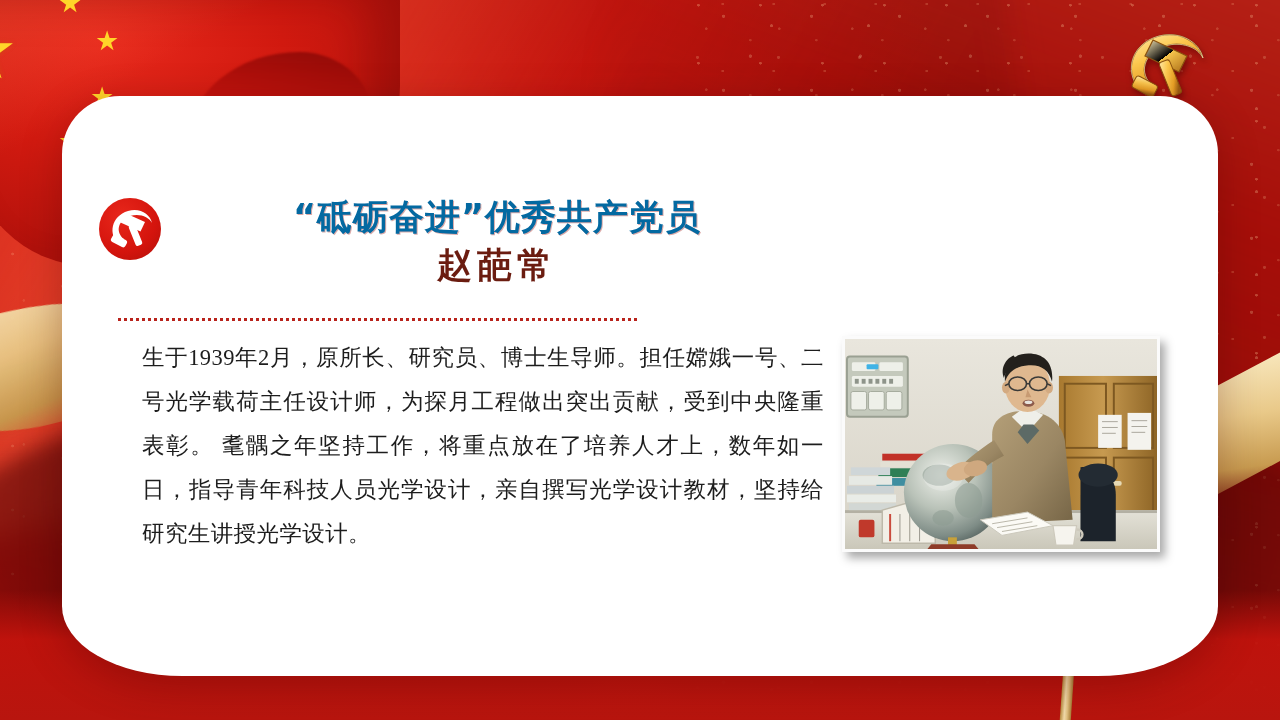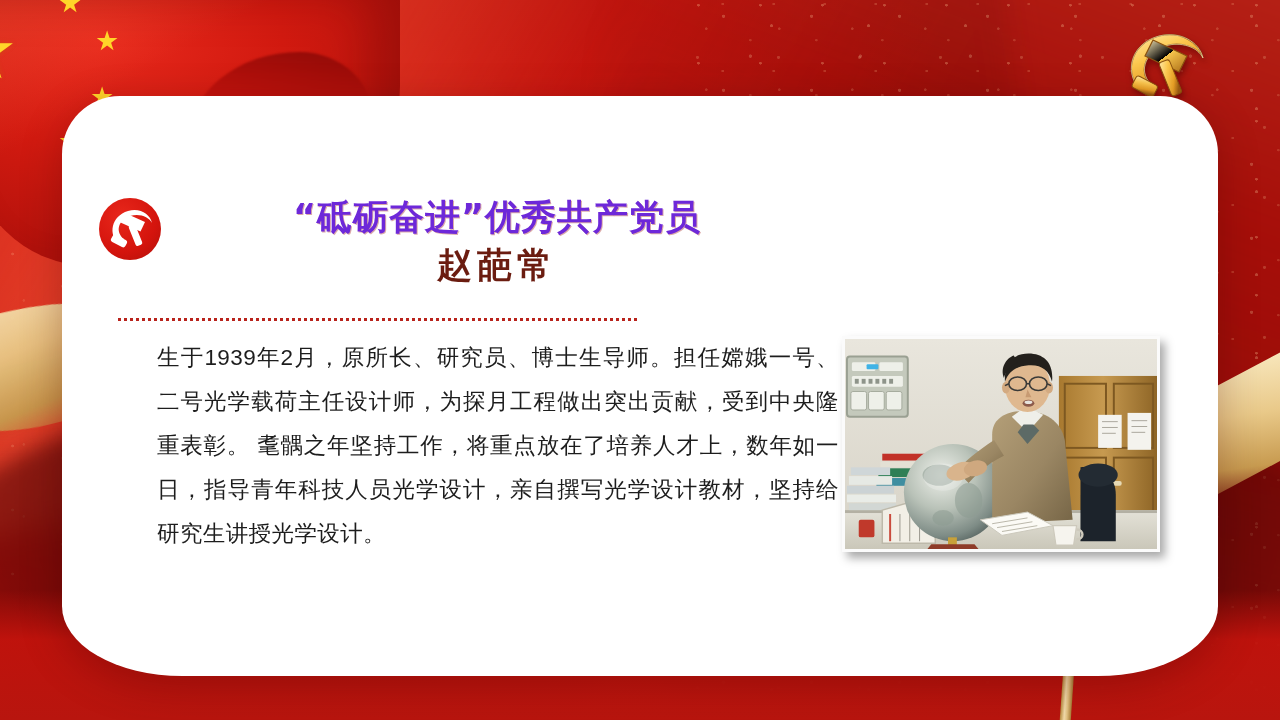--- a/index.html
+++ b/index.html
@@ -145,41 +145,41 @@
   .badge {
     position:absolute; left:37px; top:102px; width:62px; height:62px;
     border-radius:50%;
     background:radial-gradient(circle at 36% 30%, #e8271b 0%, #d4140d 60%, #b01009 100%);
   }
   .badge svg { position:absolute; inset:0; width:100%; height:100%; }
 
   .title-block { position:absolute; left:130px; top:98px; width:610px; text-align:center; }
   .title-main {
     font-family:"DejaVu Sans","Liberation Sans",sans-serif;
-    font-size:35px; font-weight:bold; color:#6d28d9;
+    font-size:35px; font-weight:bold; color:#0369a1;
     letter-spacing:1px; white-space:nowrap;
     text-shadow:1px 1px 0 rgba(150,10,6,.35);
   }
   .title-name {
     margin-top:1px;
     font-family:"DejaVu Serif","Liberation Serif",serif;
     font-size:35px; font-weight:bold; color:#6b1c10;
     letter-spacing:5px;
   }
 
   .divider {
     position:absolute; left:56px; top:222px; width:522px; height:3px;
     background-image:linear-gradient(90deg,#b9231c 0 3px, transparent 3px 6px);
     background-size:6px 3px;
   }
 
   
   .body-text {
-    position:absolute; left:95px; top:240px; width:682px;
-    font-family:Liberation Sans, sans-serif;
+    position:absolute; left:80px; top:240px; width:682px;
+    font-family:Liberation Serif, serif;
     font-size:22.5px; color:#1d1d1d;
     line-height:44px; text-align:justify; text-justify:inter-character;
     letter-spacing:.4px;
   }
 
   
   .photo {
     position:absolute; left:780px; top:240px; width:318px; height:216px;
     background:#cfd3cb;
     border:3px solid #fbfbfb;

